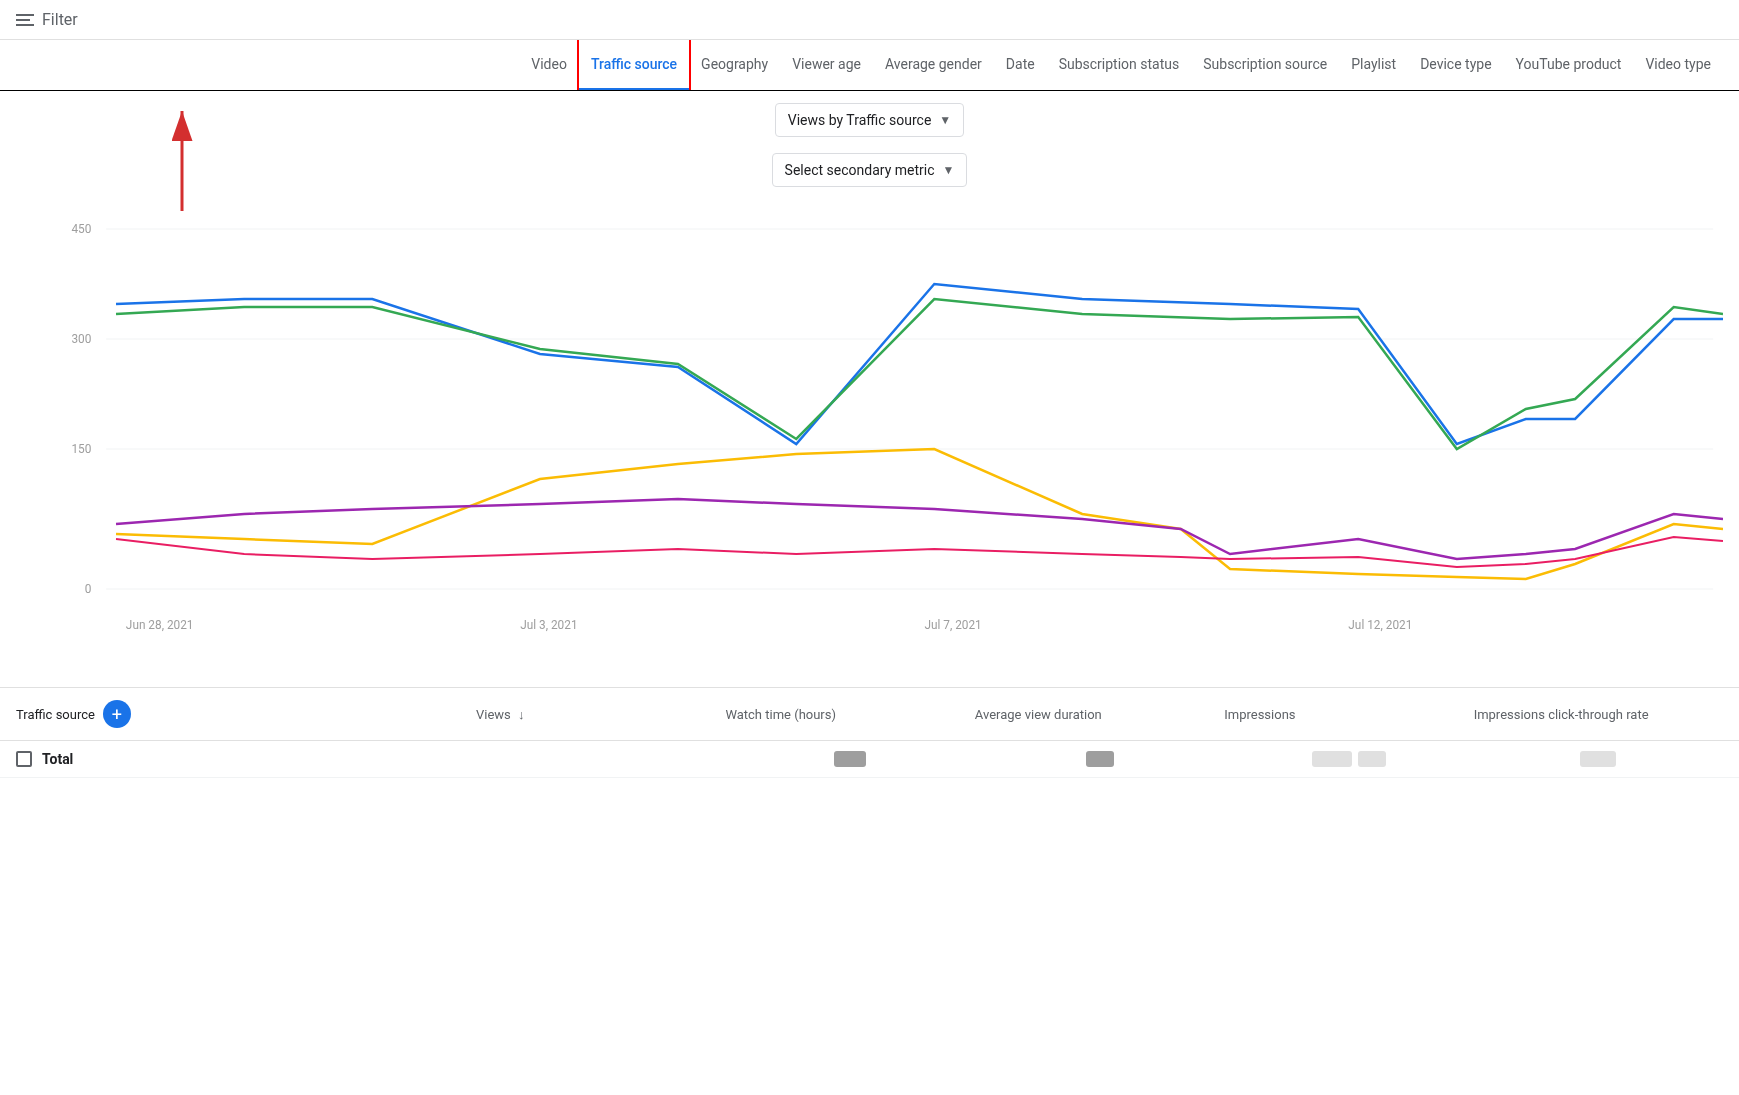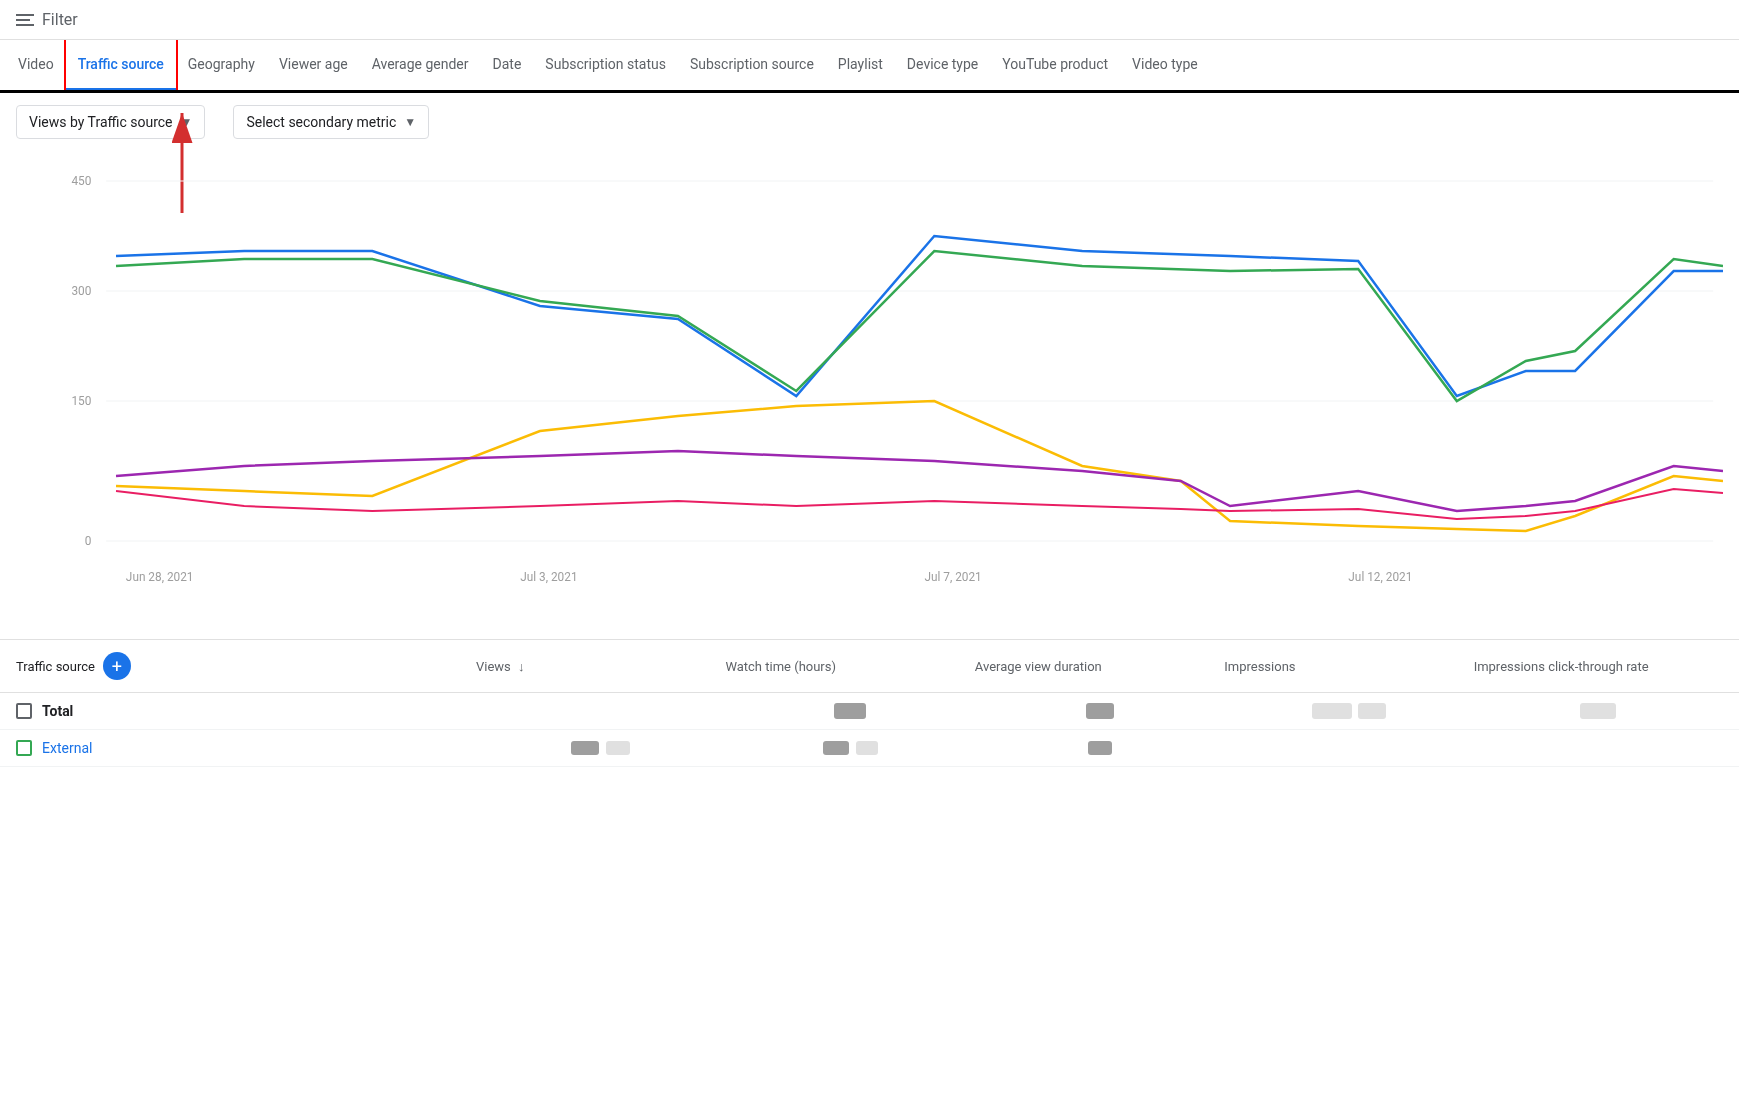--- a/index.html
+++ b/index.html
@@ -30,41 +30,43 @@
       background: #5f6368;
     }
     .filter-lines span:nth-child(1) { width: 18px; }
     .filter-lines span:nth-child(2) { width: 14px; }
     .filter-lines span:nth-child(3) { width: 18px; }
 
     
     .tab-nav {
       display: flex;
       align-items: center;
-      padding: 0 6px;
-      border-bottom: 3px solid #000000;
+      padding: 0 16px;
+      border-bottom: 1px solid #000000;
       overflow-x: auto;
+      justify-content: flex-end;
     }
     .tab-item {
       padding: 16px 12px;
       font-size: 14px;
       color: #5f6368;
       cursor: pointer;
       white-space: nowrap;
       border-bottom: 3px solid transparent;
       margin-bottom: -1px;
     }
 
     
     .dropdowns-bar {
       display: flex;
       align-items: center;
-      gap: 28px;
+      gap: 16px;
       padding: 12px 16px;
       position: relative;
+      flex-direction: column;
     }
     .dropdown-select {
       display: flex;
       align-items: center;
       gap: 8px;
       border: 1px solid #dadce0;
       border-radius: 4px;
       padding: 8px 12px;
       cursor: pointer;
       font-size: 14px;
@@ -326,36 +328,13 @@
     <div class="col-metric">
       <span class="data-blur" style="width:40px;height:16px;margin-right:2px;"></span>
       <span class="data-blur" style="width:28px;height:16px;"></span>
     </div>
     <div class="col-metric">
       <span class="data-blur" style="width:36px;height:16px;"></span>
     </div>
   </div>
 
 
-  <div class="table-row-data">
-    <div class="col-source">
-      <div class="checkbox green-check" style="border: 2px solid #34a853;"></div>
-      <a class="source-link">External</a>
-    </div>
-    <div class="col-metric">
-      <span class="data-blur-dark" style="width:28px;height:14px;margin-right:3px;"></span>
-      <span class="data-blur" style="width:24px;height:14px;"></span>
-    </div>
-    <div class="col-metric">
-      <span class="data-blur-dark" style="width:26px;height:14px;margin-right:3px;"></span>
-      <span class="data-blur" style="width:22px;height:14px;"></span>
-    </div>
-    <div class="col-metric">
-      <span class="data-blur-dark" style="width:24px;height:14px;"></span>
-    </div>
-    <div class="col-metric">
-      
-    </div>
-    <div class="col-metric">
-      
-    </div>
-  </div>
 </div>
 
 </body></html>

